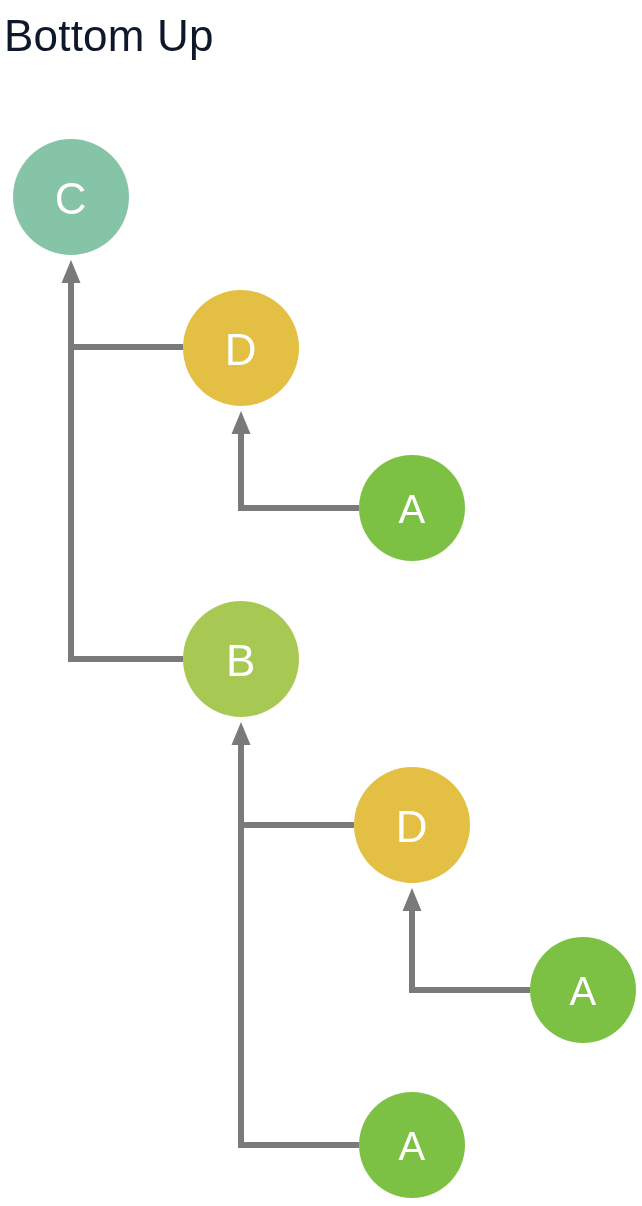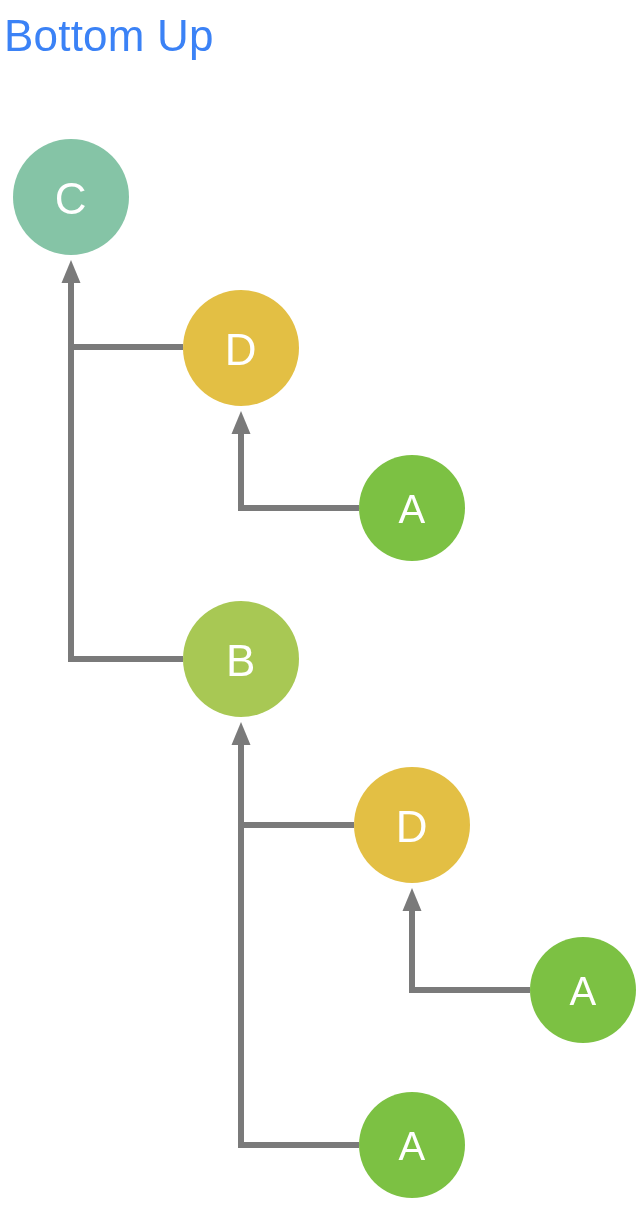--- a/index.html
+++ b/index.html
@@ -21,21 +21,21 @@
     background: #ffffff;
   }
   #title {
     position: absolute;
     left: 4px;
     top: 10px;
     font-family: "Liberation Sans", sans-serif;
     font-size: 44px;
     font-weight: 300;
     letter-spacing: 0.2px;
-    color: #3b82f6;
+    color: #0f172a;
     white-space: pre;
     line-height: 1.2;
   }
   #diagram-svg {
     position: absolute;
     left: 0;
     top: 0;
     width: 642px;
     height: 1206px;
   }

